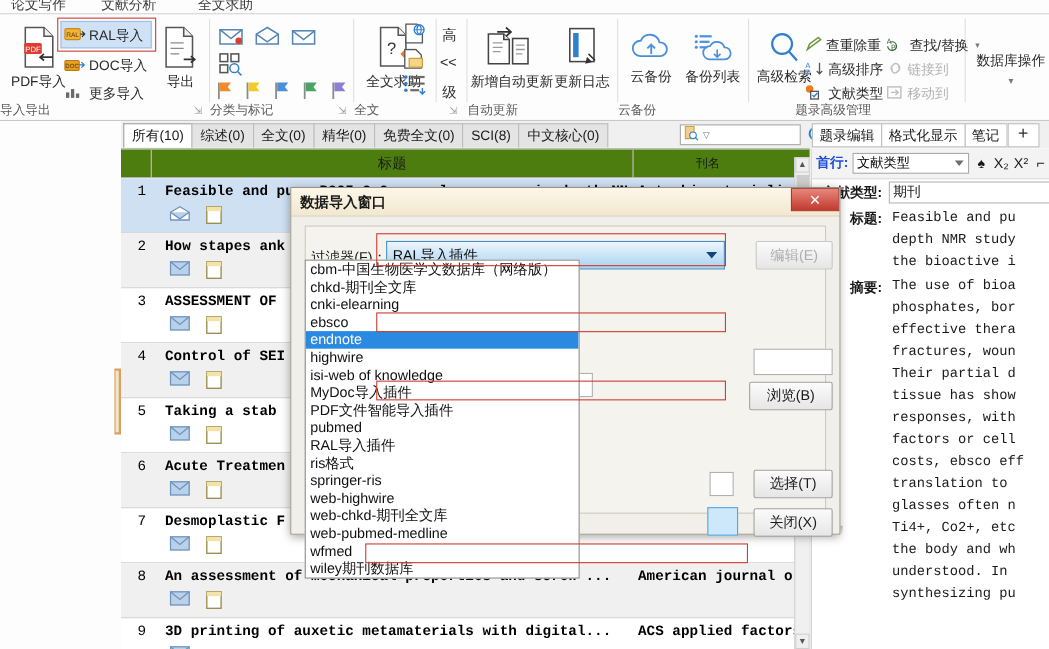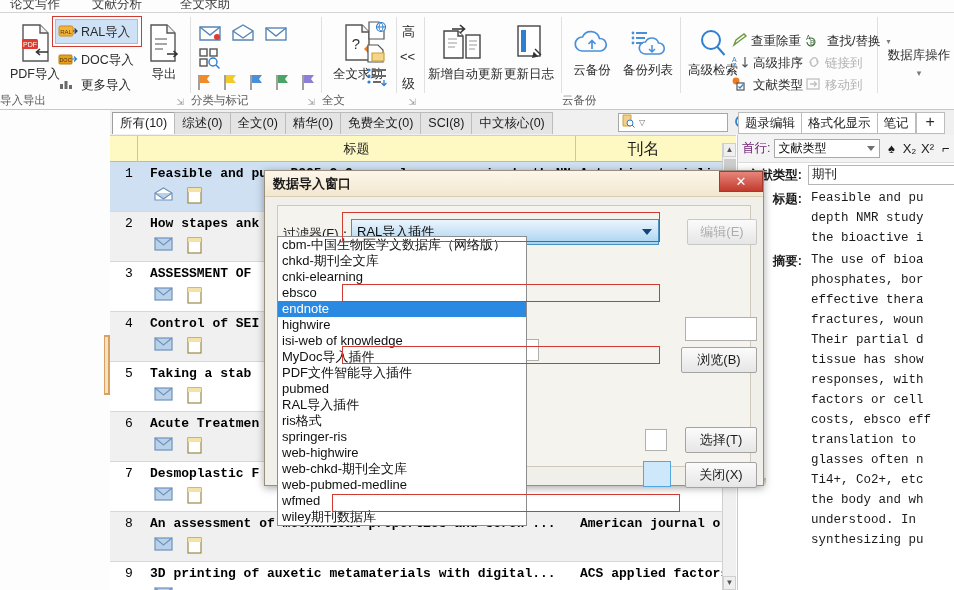--- a/index.html
+++ b/index.html
@@ -73,30 +73,30 @@
     background:#ffffff; border:1px solid #bcbcbc; margin-right:-1px;
   }
   .rpanel-tabs .plus {
     height:22px; line-height:18px; padding:0 9px; font-size:16px; color:#2b2b2b;
     background:#ffffff; border:1px solid #bcbcbc; margin-left:1px;
   }
 
   
   .lefthdr {
     position:absolute; left:110px; top:135px; width:626px; height:27px;
-    background:#fef9c3; border-bottom:1px solid #b9b9b9; border-top:1px solid #cfcfcf;
+    background:#4d7c0f; border-bottom:1px solid #b9b9b9; border-top:1px solid #cfcfcf;
   }
   .lefthdr .c1 { position:absolute; left:0; top:0; width:28px; height:26px; border-right:1px solid #c4c4c4; }
   .lefthdr .c2 {
     position:absolute; left:28px; top:0; width:438px; height:26px; border-right:1px solid #c4c4c4;
     line-height:26px; text-align:center; font-size:13px; color:#1a1a1a;
   }
   .lefthdr .c3 {
     position:absolute; left:467px; top:0; right:26px; height:26px;
-    line-height:26px; text-align:center; font-size:16px; color:#1a1a1a;
+    line-height:26px; text-align:center; font-size:11px; color:#1a1a1a;
   }
 
   
   .listwrap {
     position:absolute; left:110px; top:162px; width:626px; height:428px;
     background:#ffffff; overflow:hidden; border-right:1px solid #c9c9c9;
   }
   .rowitem { position:absolute; left:0; width:612px; height:50px; }
   .rowitem.sel { background:#cfe0f3; }
   .rowitem.alt { background:#f0f0f0; }
@@ -135,21 +135,21 @@
 
   
   .rightpanel {
     position:absolute; left:737px; top:135px; width:217px; height:455px; background:#ffffff;
     border-left:1px solid #c9c9c9;
   }
   .rp-toolbar {
     position:absolute; left:0; top:0; width:217px; height:28px; background:#f3f3f3;
     border-bottom:1px solid #dcdcdc; display:flex; align-items:center; padding-left:4px; gap:4px;
   }
-  .rp-toolbar .lbl { font-size:12.5px; color:#701a75; }
+  .rp-toolbar .lbl { font-size:12.5px; color:#1d4ed8;font-weight:bold; }
   .rp-select {
     width:106px; height:19px; background:#fff; border:1px solid #a9a9a9; font-size:12px;
     display:flex; align-items:center; padding-left:3px; position:relative;
   }
   .rp-select .car { position:absolute; right:4px; top:6px; border-left:4px solid transparent;
     border-right:4px solid transparent; border-top:5px solid #6f6f6f; }
   .rp-ic { font-size:13px; color:#1a1a1a; width:14px; text-align:center; }
 
   .rp-rows { position:absolute; left:0; top:28px; width:217px; bottom:0; }
   .rp-lab {
@@ -430,20 +430,23 @@
         </svg>
       </span>
     </div>
 
     <div class="rsep" style="left:396px;"></div>
     <div style="position:absolute; left:402px; top:10px; font-size:13px; color:#2b2b2b;">高</div>
     <div style="position:absolute; left:400px; top:36px; font-size:13px; color:#2b2b2b;">&lt;&lt;</div>
     <div style="position:absolute; left:402px; top:62px; font-size:13px; color:#2b2b2b;">级</div>
     <div class="rsep" style="left:424px;"></div>
 
+    <div class="rgroup" style="left:425px; width:136px;">
+      <div class="glabel">自动更新</div>
+    </div>
     <div class="rsep" style="left:561px;"></div>
 
     <div class="bigbtn" style="left:428px; top:10px; width:70px;">
       <span class="icon">
         <svg width="46" height="40" viewBox="0 0 46 40">
           <path d="M4 8 h14 l5 5 v22 h-19 z" fill="#ffffff" stroke="#444" stroke-width="1.4"></path>
           <path d="M18 8 v5 h5" fill="#eee" stroke="#444" stroke-width="1.4"></path>
           <path d="M8 16 h9 M8 20 h9 M8 24 h7" stroke="#9a9a9a" stroke-width="1.2"></path>
           <rect x="26" y="12" width="14" height="23" fill="#fff" stroke="#444" stroke-width="1.4"></rect>
           <path d="M29 18 h8 M29 22 h8 M29 26 h6" stroke="#9a9a9a" stroke-width="1.2"></path>
@@ -488,20 +491,23 @@
             <rect x="7" y="10" width="9" height="2" fill="#4a90d9"></rect>
           <circle cx="4" cy="16" r="1.4" fill="#4a90d9"></circle>
             <rect x="7" y="15" width="7" height="2" fill="#4a90d9"></rect>
           <path d="M16 27 a6 6 0 0 1 0.5 -12 a7 7 0 0 1 13 1 a5 5 0 0 1 0.5 11 z" fill="none" stroke="#4a90d9" stroke-width="1.6"></path>
           <path d="M23 18 v7 M20 22 l3 3 3 -3" stroke="#4a90d9" stroke-width="1.5" fill="none"></path>
         </svg>
       </span>
       <div class="lbl">备份列表</div>
     </div>
 
+    <div class="rgroup" style="left:681px; width:196px;">
+      <div class="glabel" style="left:42px; width:150px;">题录高级管理</div>
+    </div>
     <div class="rsep" style="left:877px;"></div>
 
     <div class="bigbtn" style="left:684px; top:14px; width:58px;">
       <span class="icon">
         <svg width="34" height="32" viewBox="0 0 34 32">
           <circle cx="15" cy="13" r="9" fill="none" stroke="#2f7fd1" stroke-width="2"></circle>
           <path d="M21.5 20 l7 8" stroke="#2f7fd1" stroke-width="2"></path>
         </svg>
       </span>
       <div class="lbl">高级检索</div>

